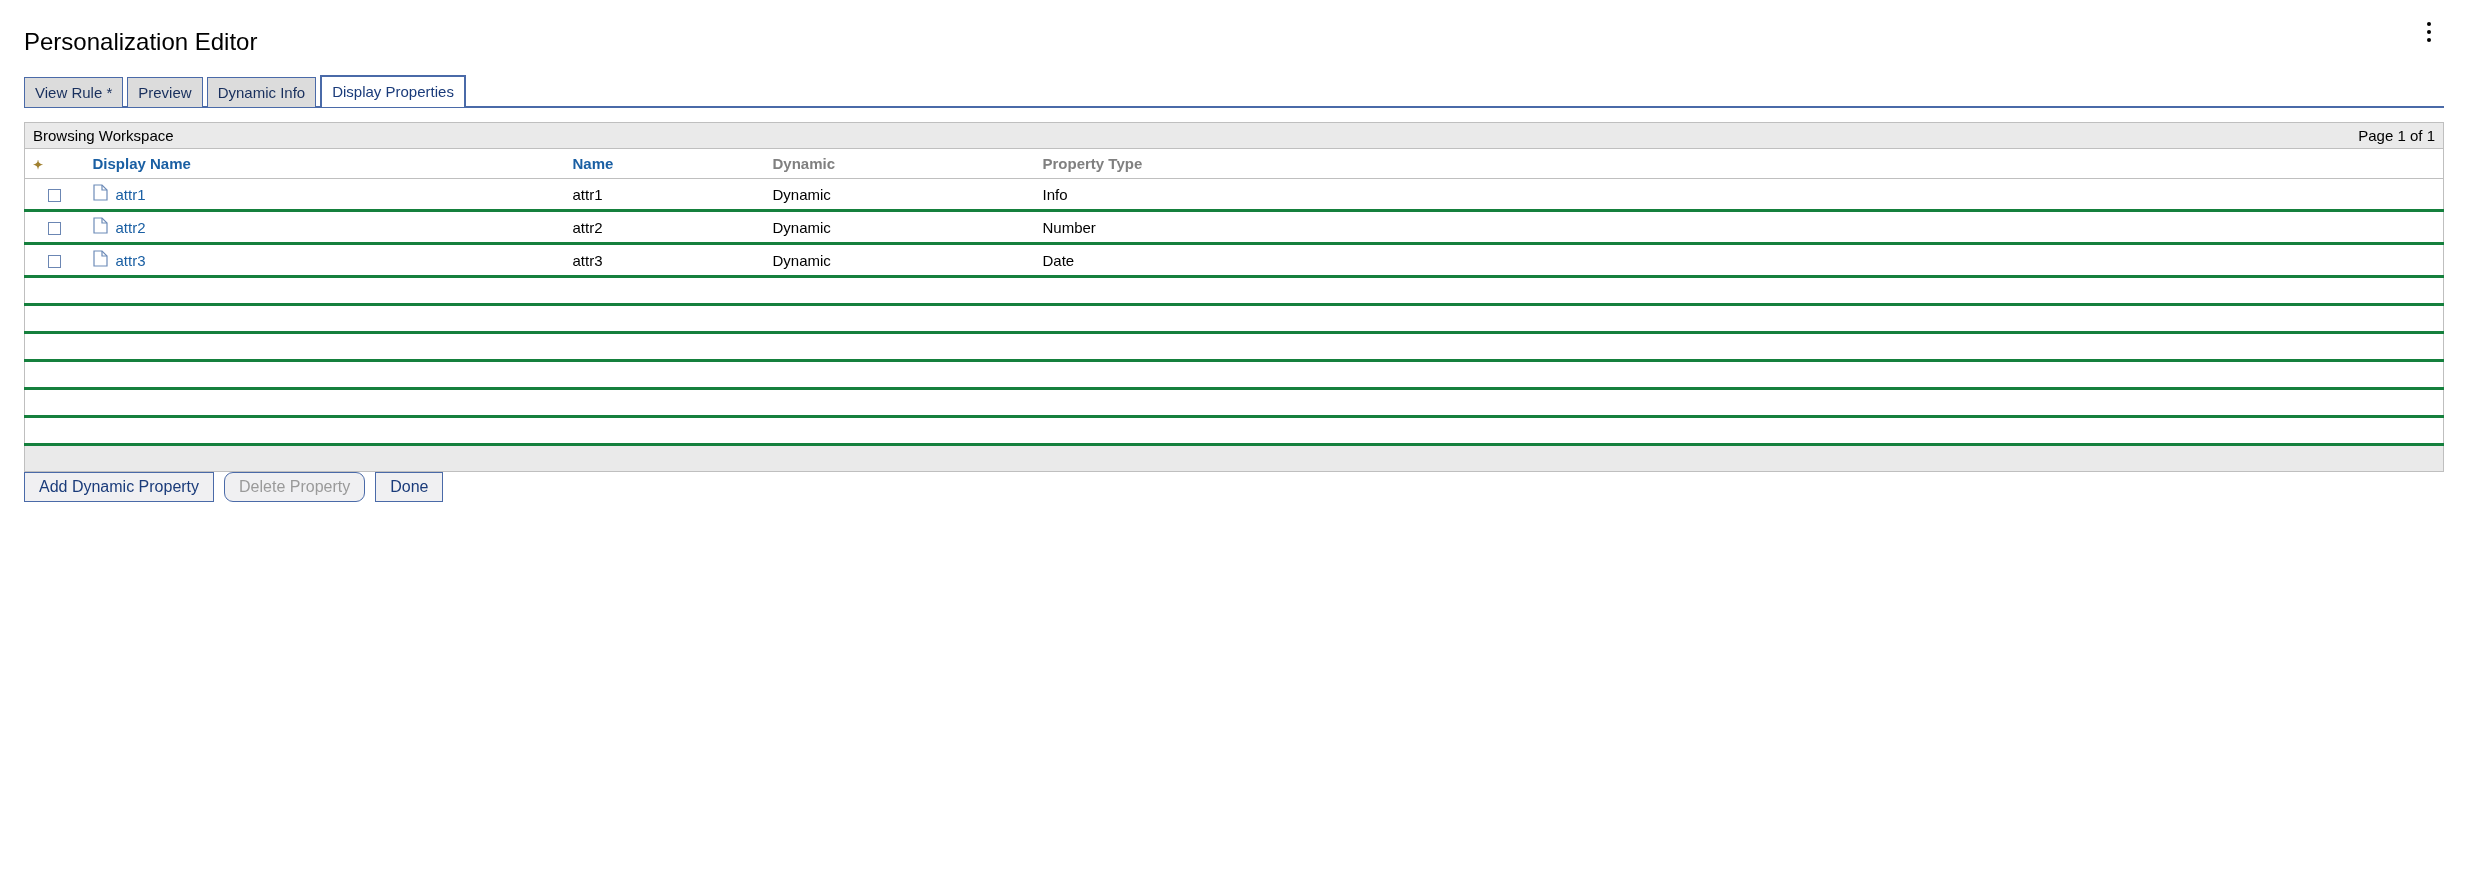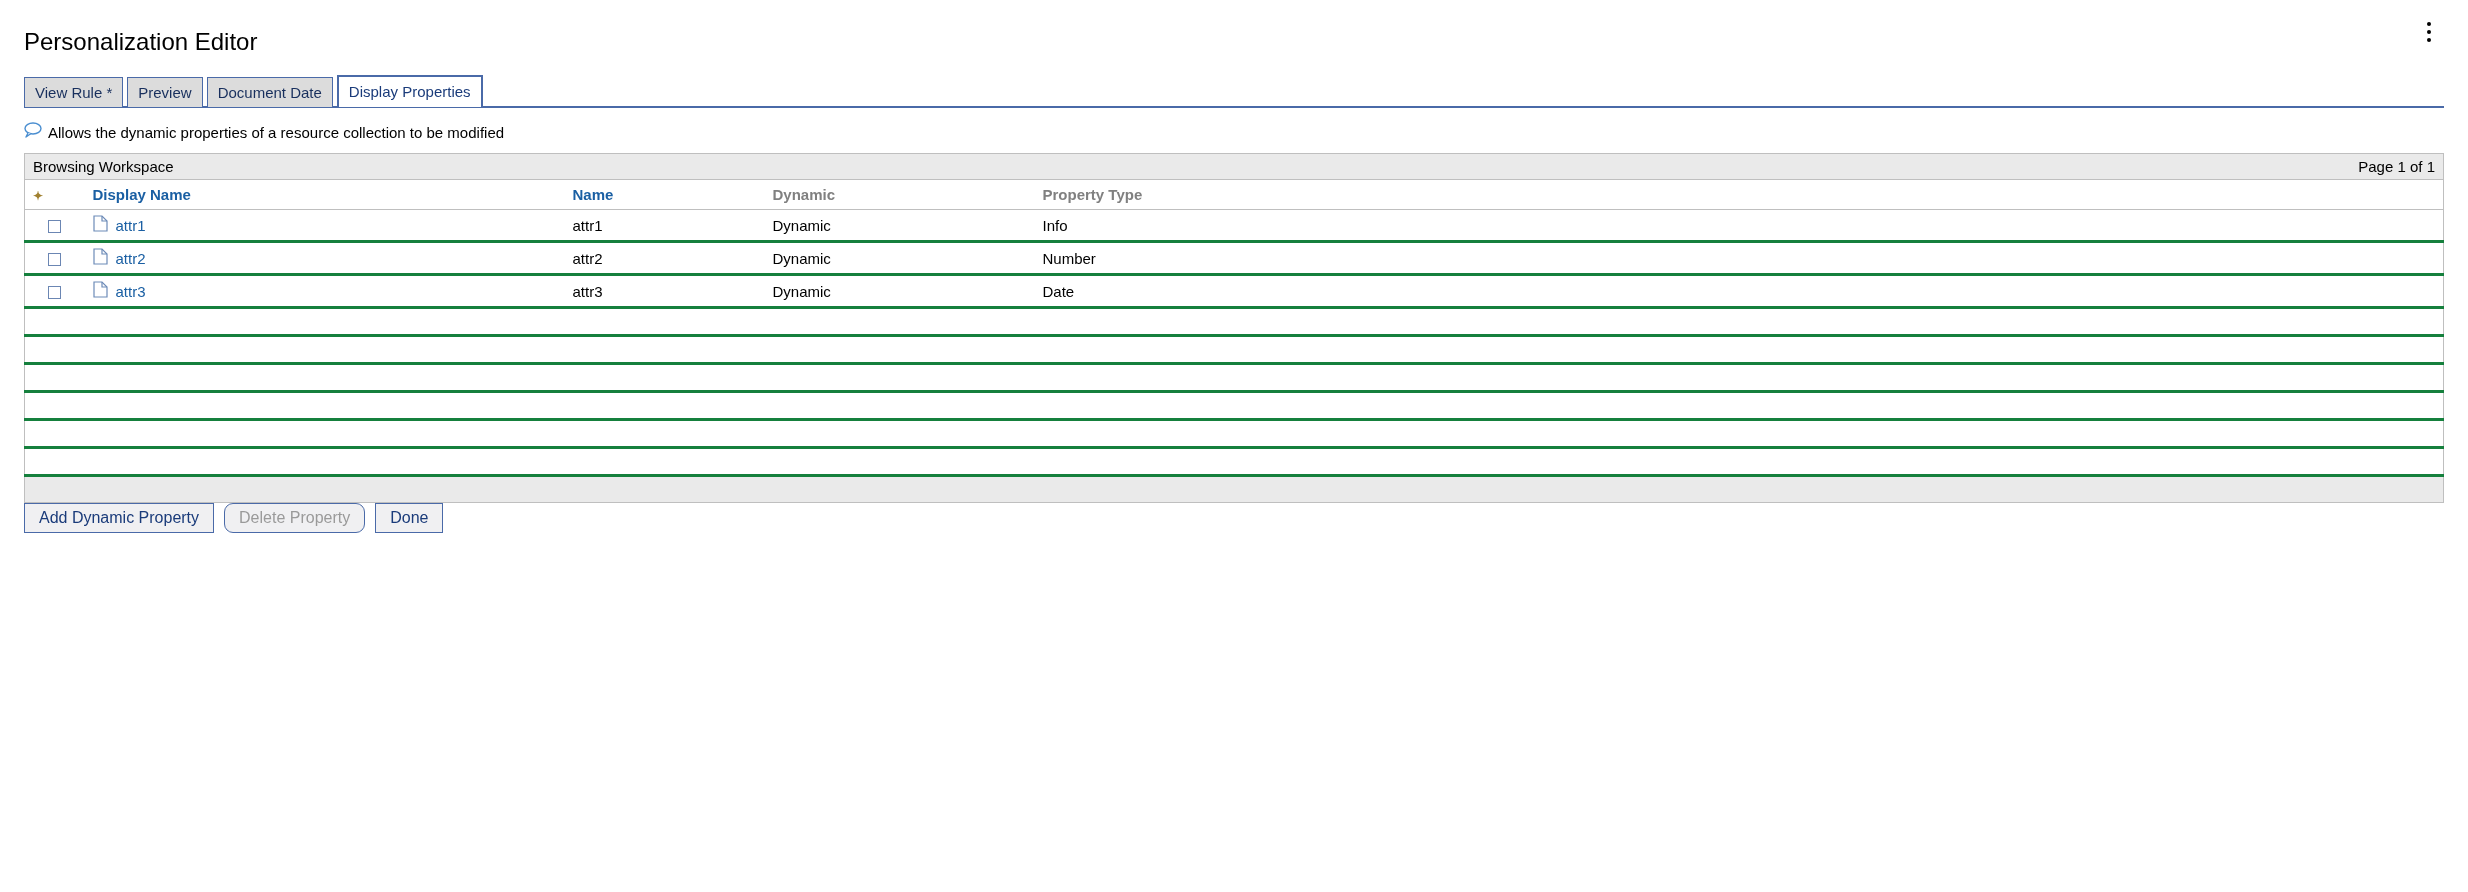--- a/index.html
+++ b/index.html
@@ -179,33 +179,24 @@
     <div class="menu-dots">
       <span></span>
         <span></span>
         <span></span>
     </div>
   </div>
 
   <div class="tab-bar" id="tab-bar">
       <div class="tab">View Rule *</div>
       <div class="tab">Preview</div>
-      <div class="tab">Document Date</div>
+      <div class="tab">Dynamic Info</div>
       <div class="tab active">Display Properties</div>
     </div>
 
-  <div class="hint-row">
-    <span>
-      <svg width="18" height="16" viewBox="0 0 18 16">
-        <ellipse cx="9" cy="6.5" rx="8" ry="5.5" fill="#fff" stroke="#4a8ed0" stroke-width="1.4"></ellipse>
-        <path d="M4 11 L2 15 L7 11.5" fill="#fff" stroke="#4a8ed0" stroke-width="1.4" stroke-linejoin="round"></path>
-      </svg>
-    </span>
-    <span class="hint-text">Allows the dynamic properties of a resource collection to be modified</span>
-  </div>
 
   <div class="strip">
     <span>Browsing Workspace</span>
     <span>Page 1 of 1</span>
   </div>
 
   <table class="data">
     <thead>
       <tr>
         <th class="col-sel">

